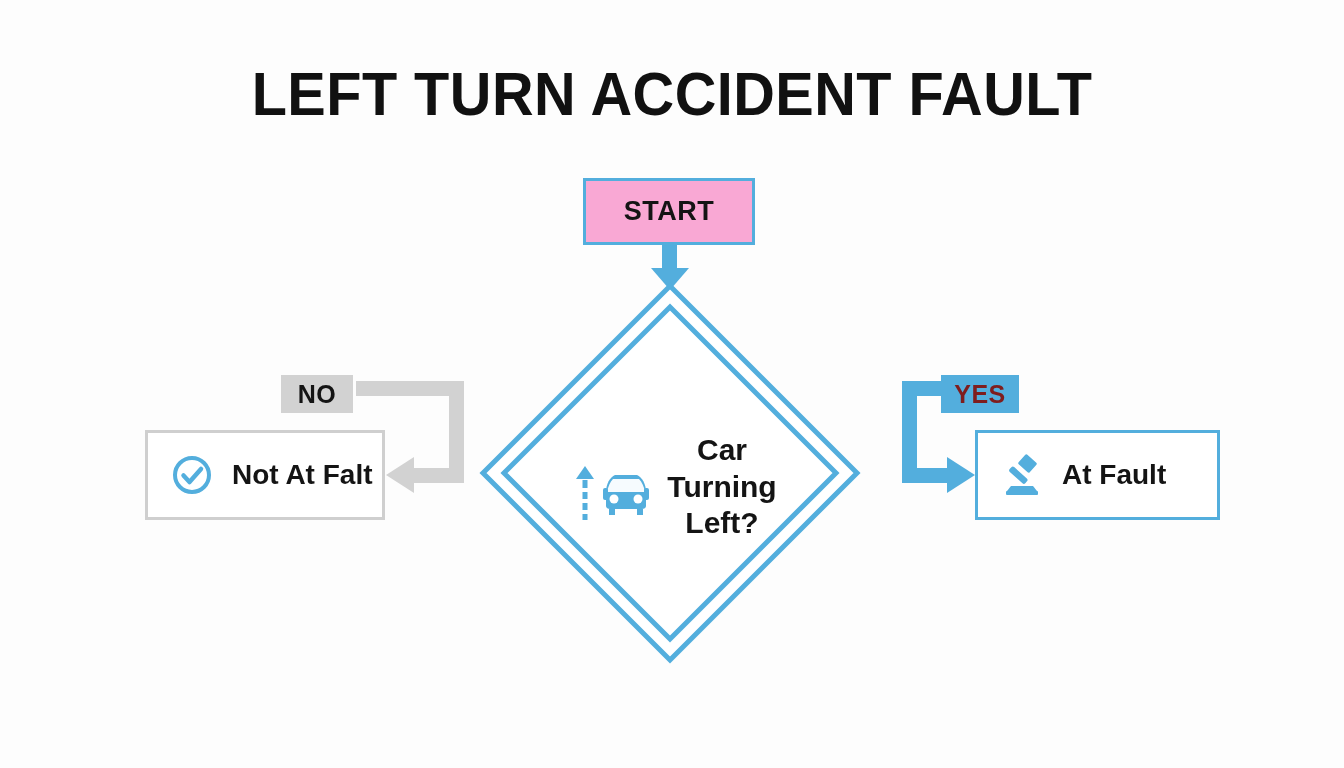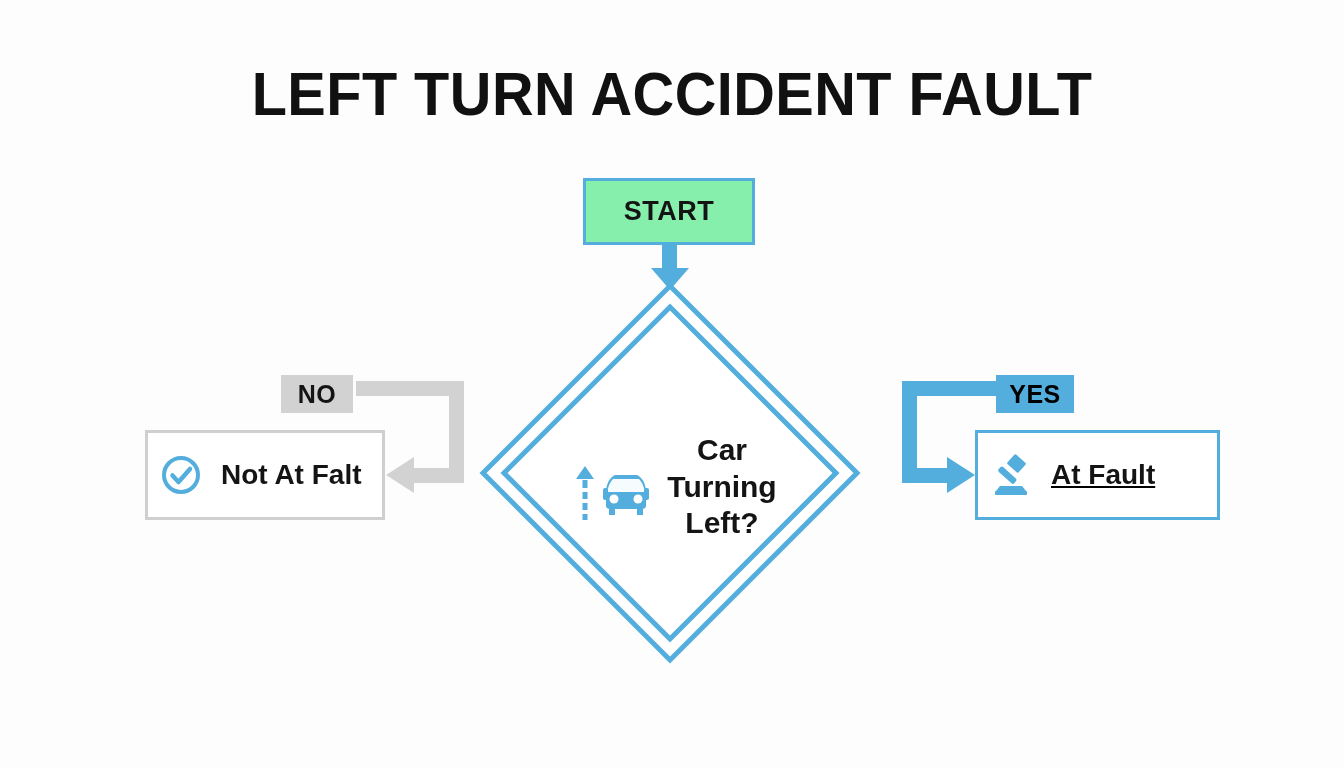--- a/index.html
+++ b/index.html
@@ -51,21 +51,21 @@
   }
 
   
   #start-node {
     position: absolute;
     left: 583px;
     top: 178px;
     width: 172px;
     height: 67px;
     border: 3px solid #53aedd;
-    background: #86efac;
+    background: #f9a8d4;
     box-sizing: border-box;
     display: flex;
     align-items: center;
     justify-content: center;
   }
   #start-node .node-text {
     font-size: 27px;
     font-weight: 700;
     color: #141414;
     letter-spacing: 0.5px;
@@ -128,51 +128,50 @@
     letter-spacing: 0.5px;
   }
   #chip-no {
     left: 281px;
     top: 375px;
     width: 72px;
     background: #d2d2d2;
     color: #141414;
   }
   #chip-yes {
-    left: 996px;
+    left: 941px;
     top: 375px;
     width: 78px;
     background: #53aedd;
-    color: #000000;
+    color: #7f1d1d;
   }
 
   
   .outcome-box {
     position: absolute;
     box-sizing: border-box;
     background: #ffffff;
     display: flex;
     align-items: center;
-    padding-left: 11px;
+    padding-left: 22px;
     gap: 18px;
   }
   #outcome-no {
     left: 145px;
     top: 430px;
     width: 240px;
     height: 90px;
     border: 3px solid #cfcfcf;
   }
   #outcome-yes {
     left: 975px;
     top: 430px;
     width: 245px;
     height: 90px;
     border: 3px solid #53aedd;
-    text-decoration: underline;
   }
   .outcome-icon {
     flex: 0 0 auto;
     width: 44px;
     height: 44px;
   }
   .outcome-label {
     font-size: 28px;
     font-weight: 700;
     color: #141414;

